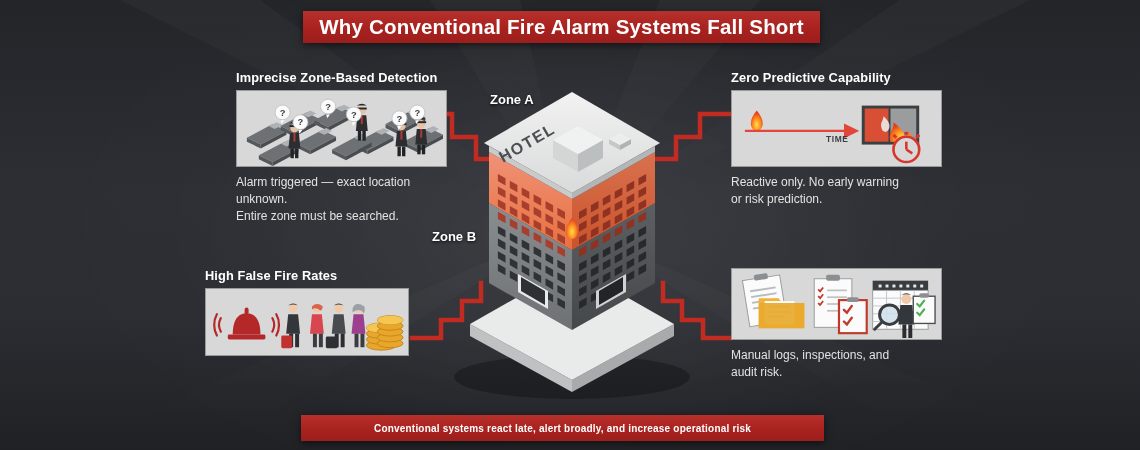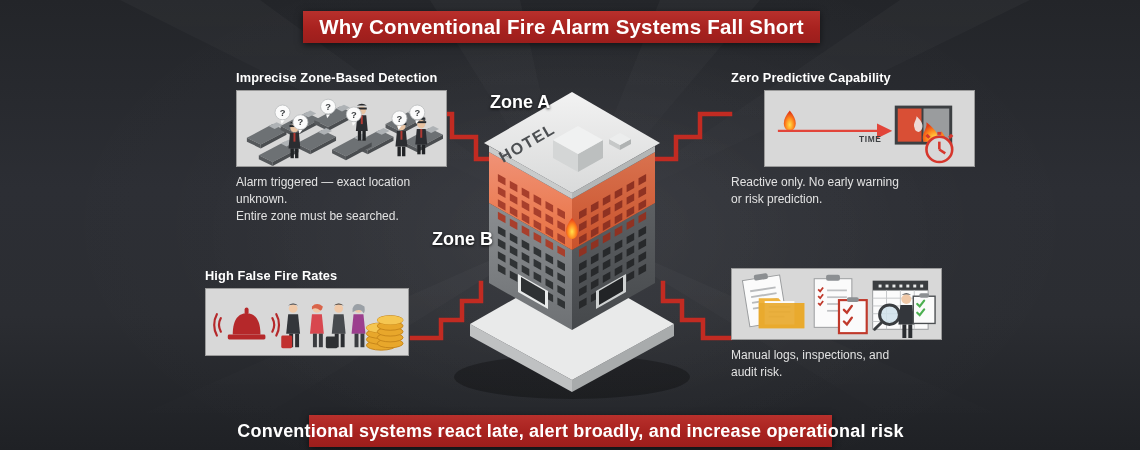--- a/index.html
+++ b/index.html
@@ -33,50 +33,50 @@
     letter-spacing:.2px;
     box-shadow:0 2px 7px rgba(0,0,0,.55);
     display:flex; align-items:center; justify-content:center;
     white-space:nowrap;
   }
   #title-banner {
     left:303px; top:11px; width:517px; height:32px;
     font-size:20.5px;
   }
   #footer-banner {
-    left:309px; top:415px; width:523px; height:32px;
-    font-size:18px;
+    left:301px; top:415px; width:523px; height:26px;
+    font-size:10px;
   }
   
   .panel { position:absolute; }
   .panel-heading {
     font-size:12.8px; font-weight:bold; color:#ffffff;
     margin-bottom:5px; letter-spacing:.1px; white-space:nowrap;
   }
   .panel-figure {
     background:linear-gradient(180deg,#dcdcdc 0%,#d2d2d2 100%);
     border:1px solid #9a9a9a;
     position:relative; overflow:hidden;
   }
   .panel-caption {
     margin-top:7px; font-size:12px; line-height:1.42;
     color:#e2e2e2; white-space:pre-line;
   }
   #panel-tl { left:200px; top:70px; width:213px;padding-left:36px; }
   #panel-tl .panel-figure { width:211px; height:77px; }
   #panel-tr { left:731px; top:70px; width:213px; }
-  #panel-tr .panel-figure { width:211px; height:77px;margin-left:33px; }
+  #panel-tr .panel-figure { width:211px; height:77px; }
   #panel-bl { left:205px; top:268px; width:206px; }
   #panel-bl .panel-figure { width:204px; height:68px; }
   #panel-br { left:731px; top:268px; width:213px; }
   #panel-br .panel-figure { width:211px; height:72px; }
 
   
   .zone-label {
-    position:absolute; font-size:18px; font-weight:bold;
+    position:absolute; font-size:13px; font-weight:bold;
     color:#fff; text-shadow:0 1px 3px rgba(0,0,0,.85); white-space:nowrap;
   }
   #zone-a-label { left:490px; top:92px; }
   #zone-b-label { left:432px; top:229px; }
 
   
   #connectors, #building { position:absolute; left:0; top:0; }
   #connectors { pointer-events:none; }
 
   

